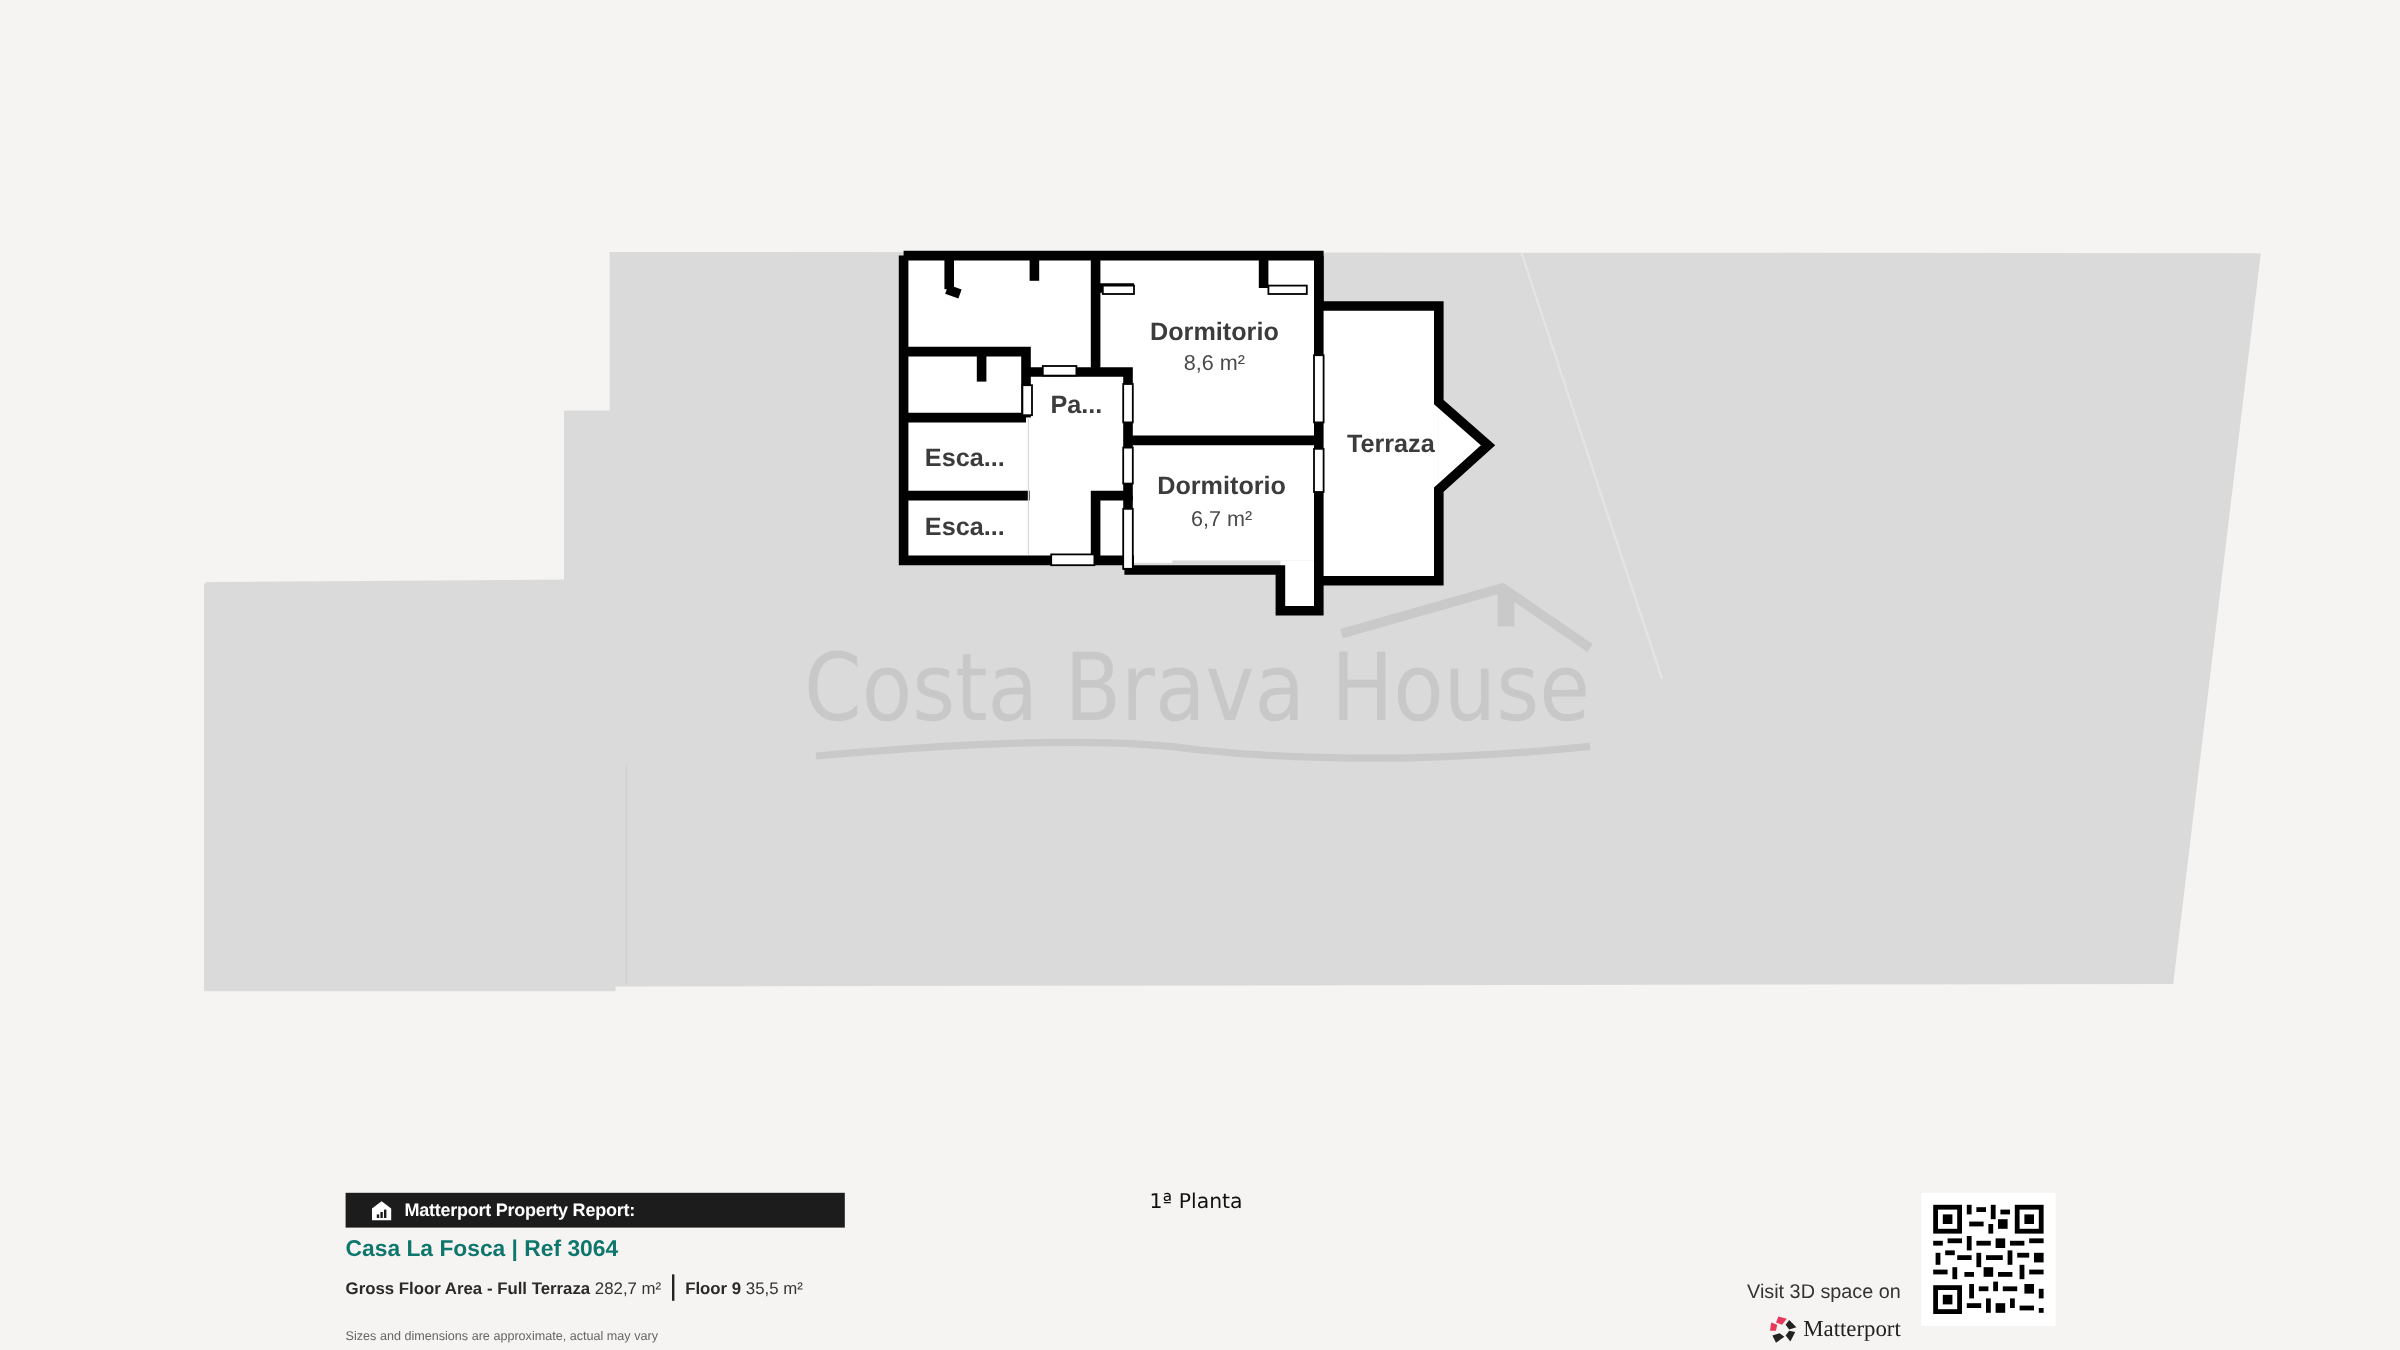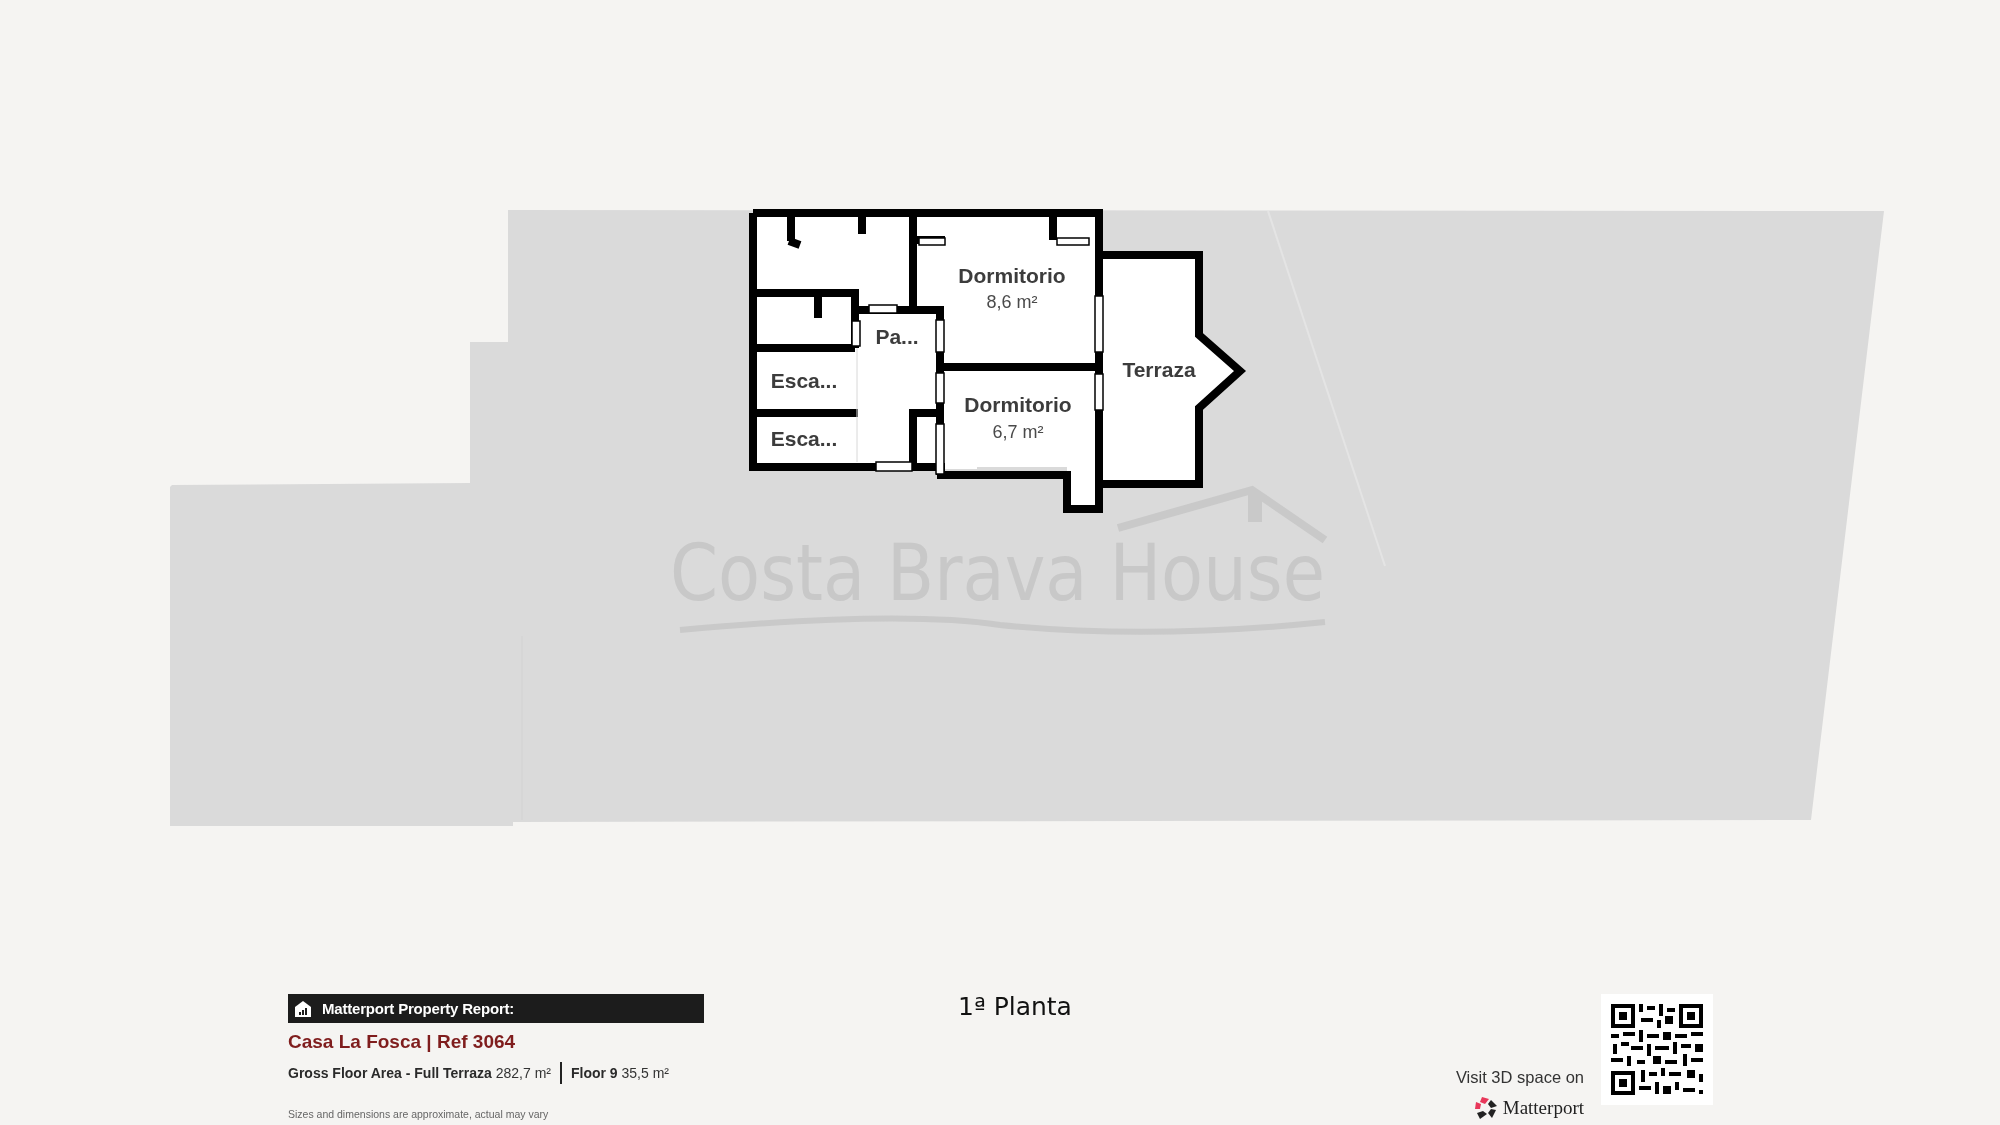--- a/index.html
+++ b/index.html
@@ -4,30 +4,30 @@
 <style>
   html, body { margin:0; padding:0; }
   body { width:2000px; height:1125px; background:#f5f4f2; position:relative; overflow:hidden;
          font-family:"Liberation Sans", sans-serif; }
   #plan { position:absolute; left:0; top:0; width:2000px; height:1125px; }
   .room-label { font-family:"Liberation Sans", sans-serif; font-weight:bold; fill:#3c3c3c; font-size:21px; }
   .room-area { font-family:"Liberation Sans", sans-serif; fill:#4a4a4a; font-size:18px; }
   .wm-text { font-family:"DejaVu Sans", sans-serif; font-size:78px; fill:#c8c8c8; }
 
   .report { position:absolute; left:288px; top:994px; width:416px; }
-  .report-bar { background:#1c1c1c; height:29px; display:flex; align-items:center; padding-left:6px; color:#fff;
+  .report-bar { background:#1c1c1c; height:29px; display:flex; align-items:center; padding-left:21px; color:#fff;
                 font-weight:bold; font-size:15px; letter-spacing:-0.2px; }
   .report-bar .ic { width:18px; height:17px; margin-right:10px; display:inline-block; }
-  .report-title { font-size:19px; font-weight:bold; color:#7f1d1d; margin-top:8px; }
+  .report-title { font-size:19px; font-weight:bold; color:#0f766e; margin-top:8px; }
   .report-line { font-size:14px; color:#333; margin-top:9px; display:flex; align-items:center; }
   .report-line b { color:#2a2a2a; }
   .report-line .sep { display:inline-block; width:2px; height:22px; background:#222; margin:0 9px; }
   .report-note { font-size:10.5px; color:#666; margin-top:24px; }
 
-  .floor-name { position:absolute; left:958px; top:992px; font-family:"DejaVu Sans", sans-serif; font-size:25px; color:#111; }
+  .floor-name { position:absolute; left:958px; top:992px; font-family:"DejaVu Sans", sans-serif; font-size:17px; color:#111; }
 
   .visit { position:absolute; left:1448px; top:1068px; width:136px; text-align:right; }
   .visit-text { font-size:16.5px; color:#333; }
   .mp-brand { display:flex; align-items:center; justify-content:flex-end; margin-top:9px; }
   .mp-brand .name { font-family:"Liberation Serif", serif; font-size:19px; color:#222; margin-left:5px; }
   .qr { position:absolute; left:1601px; top:994px; width:112px; height:111px; background:#fff; }
 </style>
 </head>
 <body>
 

